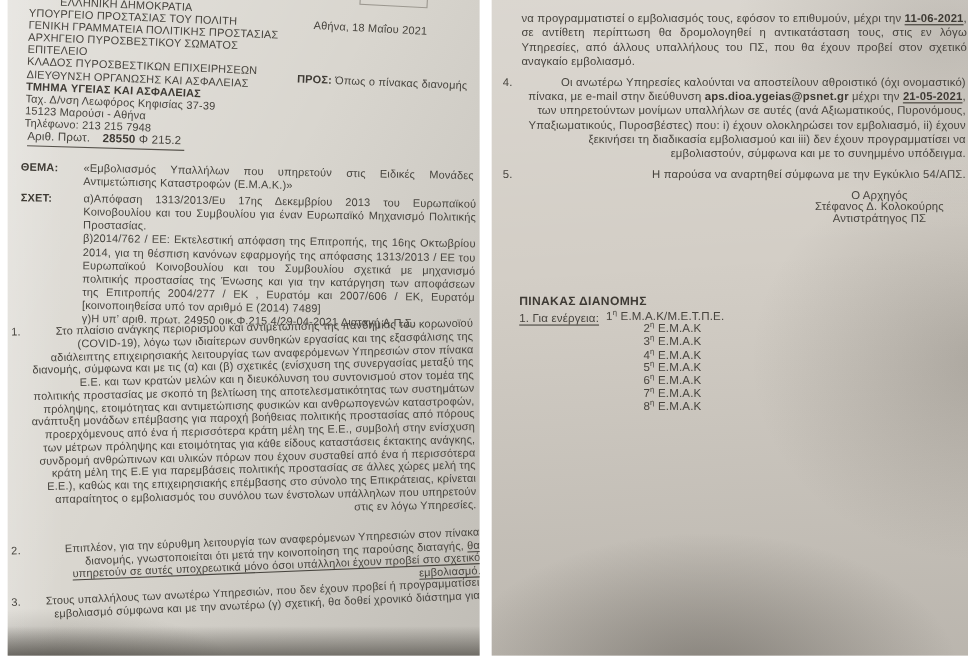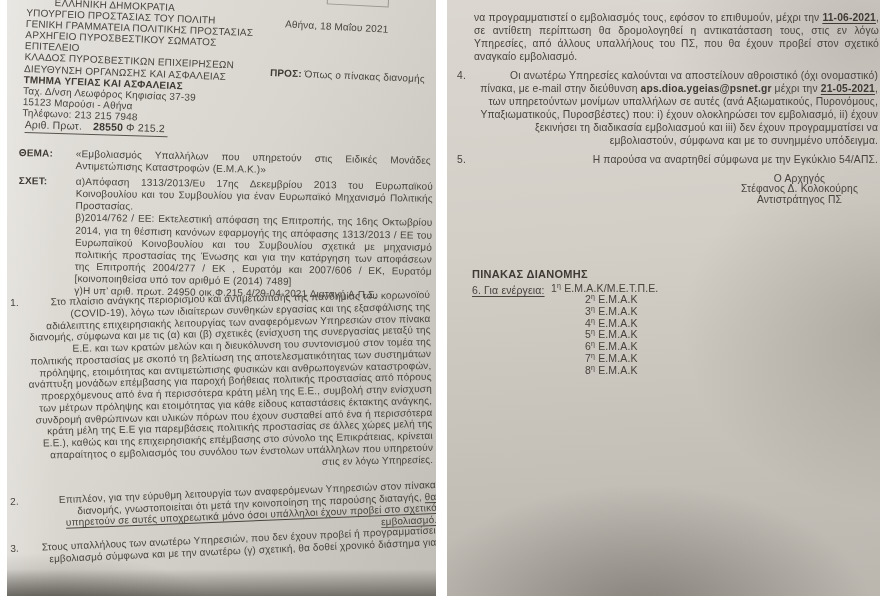--- a/index.html
+++ b/index.html
@@ -147,21 +147,21 @@
     <div class="tx">Η παρούσα να αναρτηθεί σύμφωνα με την Εγκύκλιο 54/ΑΠΣ.</div>
   </div>
 
   <div class="abs sig">
     <div>Ο Αρχηγός</div>
     <div>Στέφανος Δ. Κολοκούρης</div>
     <div>Αντιστράτηγος ΠΣ</div>
   </div>
 
   <div class="abs dist-title">ΠΙΝΑΚΑΣ ΔΙΑΝΟΜΗΣ</div>
-  <div class="abs dist-action">6. Για ενέργεια:</div>
+  <div class="abs dist-action">1. Για ενέργεια:</div>
 
   <div class="abs dist-r0"><span>1</span><sup>η</sup> <span>Ε.Μ.Α.Κ/Μ.Ε.Τ.Π.Ε.</span></div>
 
   <div class="abs dist-col">
     <div><span>2</span><sup>η</sup> <span>Ε.Μ.Α.Κ</span></div>
     <div><span>3</span><sup>η</sup> <span>Ε.Μ.Α.Κ</span></div>
     <div><span>4</span><sup>η</sup> <span>Ε.Μ.Α.Κ</span></div>
     <div><span>5</span><sup>η</sup> <span>Ε.Μ.Α.Κ</span></div>
     <div><span>6</span><sup>η</sup> <span>Ε.Μ.Α.Κ</span></div>
     <div><span>7</span><sup>η</sup> <span>Ε.Μ.Α.Κ</span></div>

